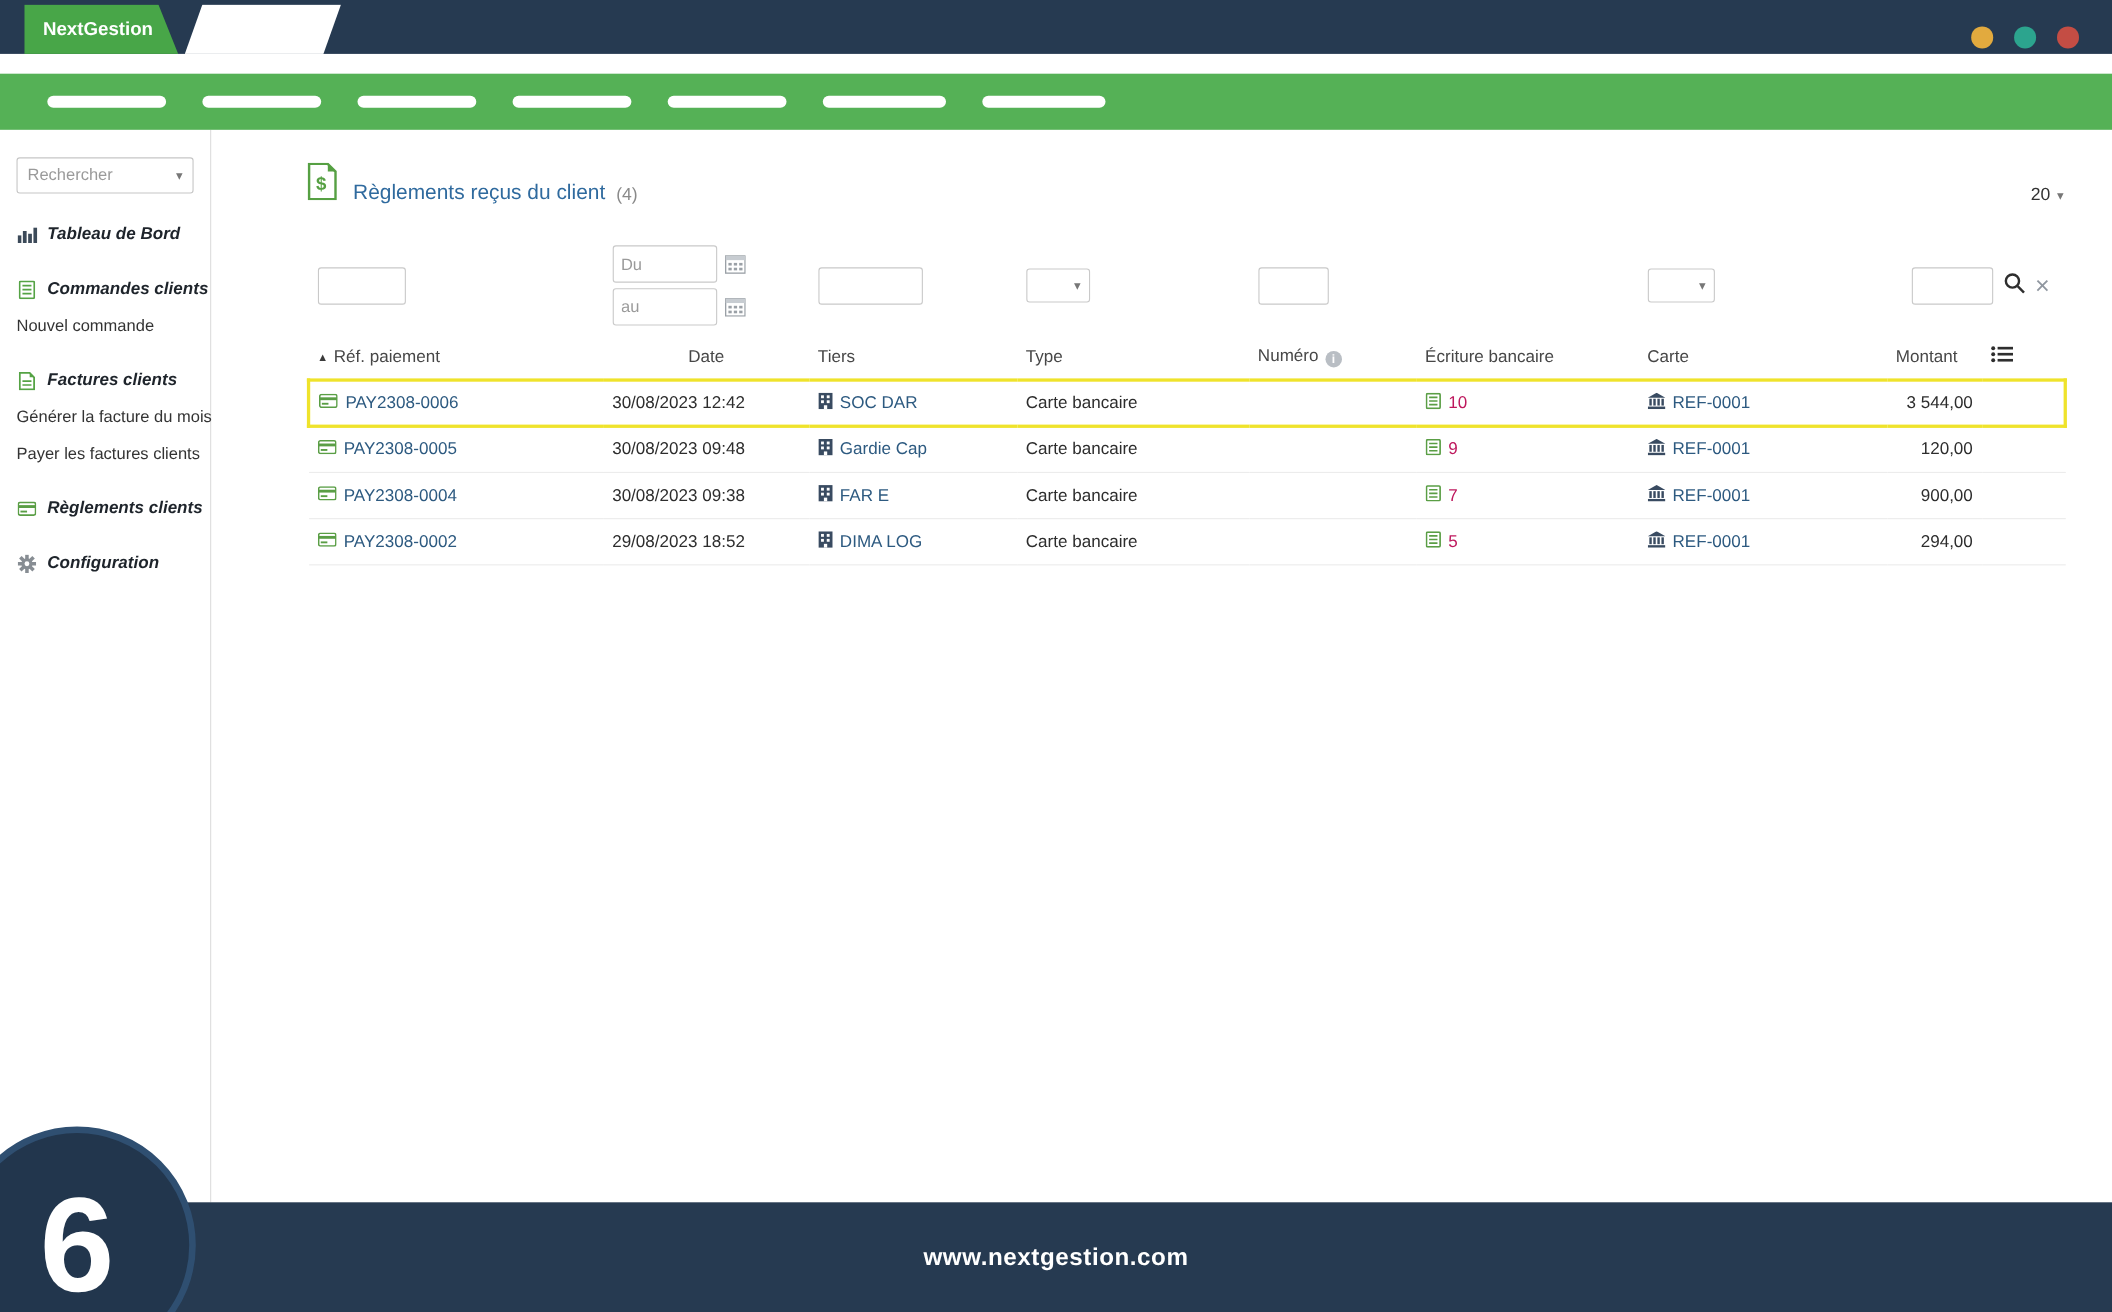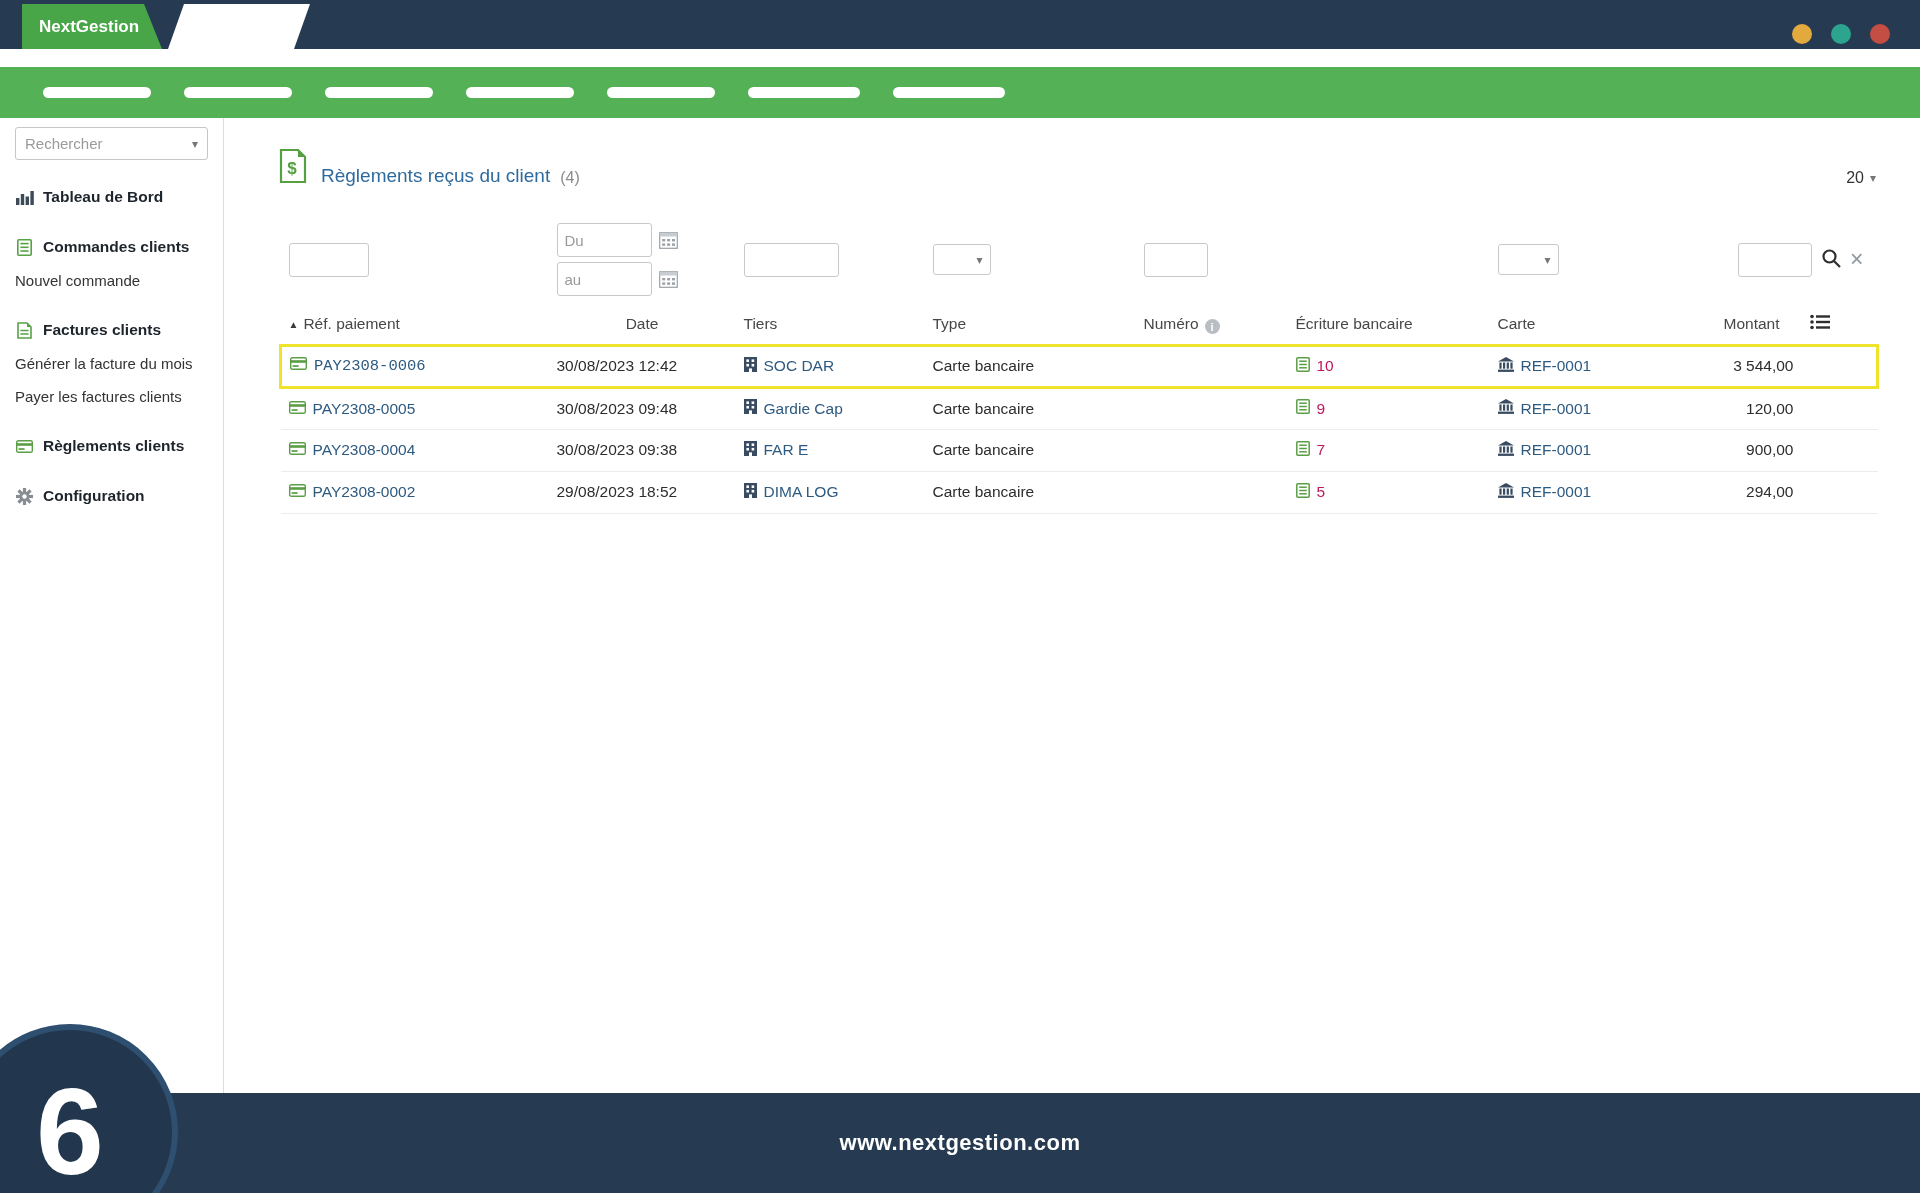--- a/index.html
+++ b/index.html
@@ -28,28 +28,28 @@
   .dot-yellow { background:var(--dot_yellow,#e2aa3e); }
   .dot-teal   { background:var(--dot_teal,#2ca48e); }
   .dot-red    { background:var(--dot_red,#c44d44); }
 
   
   .menubar { position:absolute; top:67px; left:0; width:1920px; height:51px; background:var(--green,#55b156); display:flex; align-items:center; padding-left:43px; gap:33px; z-index:3; }
   .menu-pill { width:108px; height:11px; border-radius:6px; background:#fff; }
   .menu-pill.wide { width:112px; }
 
   
-  .sidebar { position:absolute; top:102px; left:0; width:224px; bottom:100px; background:#fff; border-right:1px solid #ddd; z-index:2; }
+  .sidebar { position:absolute; top:118px; left:0; width:192px; bottom:100px; background:#fff; border-right:1px solid #ddd; z-index:2; }
   .search-box { margin:25px 15px 0 15px; height:33px; border:1px solid #c6c6c6; border-radius:3px; background:#fff; display:flex; align-items:center; padding:0 9px; }
   .search-box input { border:none; outline:none; flex:1; font:inherit; font-size:15px; color:#333; min-width:0; }
   .search-box input::placeholder { color:#9a9a9a; }
   .glyph-caret { font-size:12px; color:#777; line-height:1; }
   .side-menu { padding:25px 15px 0 15px; }
   .side-item { display:flex; align-items:center; gap:9px; height:24px; font-size:15.5px; color:#1e242b; font-weight:bold; white-space:nowrap; }
-  .side-item.section { margin-top:26px; }
+  .side-item.section { margin-top:26px;font-style:italic; }
   .side-item.first { margin-top:0; }
   .side-item.sub { margin-top:9px; font-weight:normal; font-size:15px; color:#333; }
   .side-item .sicon { width:19px; height:18px; display:inline-flex; align-items:center; justify-content:center; flex:none; }
 
   
   .main { position:absolute; top:118px; left:234px; right:0; bottom:100px; background:#fff; padding:29px 44px 0 45px; }
   .title-row { display:flex; align-items:flex-end; gap:14px; height:40px; }
   .page-title { font-size:19px; color:var(--title_blue,#2f6a9e); }
   .page-count { font-size:16px; color:#8a8a8a; margin-left:-4px; }
   .page-size { margin-left:auto; display:flex; align-items:center; gap:6px; font-size:16px; color:#333; }
@@ -69,21 +69,21 @@
   .mini-select { height:31px; border:1px solid #c9c9c9; border-radius:3px; background:#fff; display:inline-flex; align-items:center; justify-content:flex-end; padding:0 7px; }
   .w58 { width:58px; } .w61 { width:61px; }
   .date-stack { display:flex; flex-direction:column; gap:5px; }
   .date-line { display:flex; align-items:center; gap:6px; }
   .cal-btn { width:21px; height:20px; display:inline-flex; align-items:center; justify-content:center; }
   .filter-actions { display:flex; align-items:center; justify-content:flex-end; gap:9px; padding-right:6px; }
   .close-x { font-size:23px; color:#9097a0; line-height:1; }
 
   tr.data-row td { height:42px; border-bottom:1px solid #ececec; padding:0 8px; color:#2d2d2d; white-space:nowrap; }
   tr.data-row.hl td { border-top:3px solid var(--highlight,#efe32b); border-bottom:3px solid var(--highlight,#efe32b); }
-  tr.data-row.hl td:first-child { border-left:3px solid var(--highlight,#efe32b);font-family:Liberation Mono, monospace; }
+  tr.data-row.hl td:first-child { border-left:3px solid var(--highlight,#efe32b); }
   tr.data-row.hl td:last-child { border-right:3px solid var(--highlight,#efe32b); }
   .cell-flex { display:inline-flex; align-items:center; gap:7px; }
   a.lnk { color:var(--link,#2d5a80); text-decoration:none; }
   a.dark-lnk { color:#be185d; text-decoration:none; }
   td.c-mnt, th.c-mnt { text-align:right; }
   td.c-mnt { color:var(--amount,#3f6fa9); }
   td.c-act, th.c-act { text-align:center; }
   tr.total-row td { height:42px; border-top:1px solid #d8d8d8; background:#fcfcfc; color:#6b7278; padding:0 8px; font-size:15.5px; }
   tr.total-row td.c-mnt { color:#6b7278; }
 

